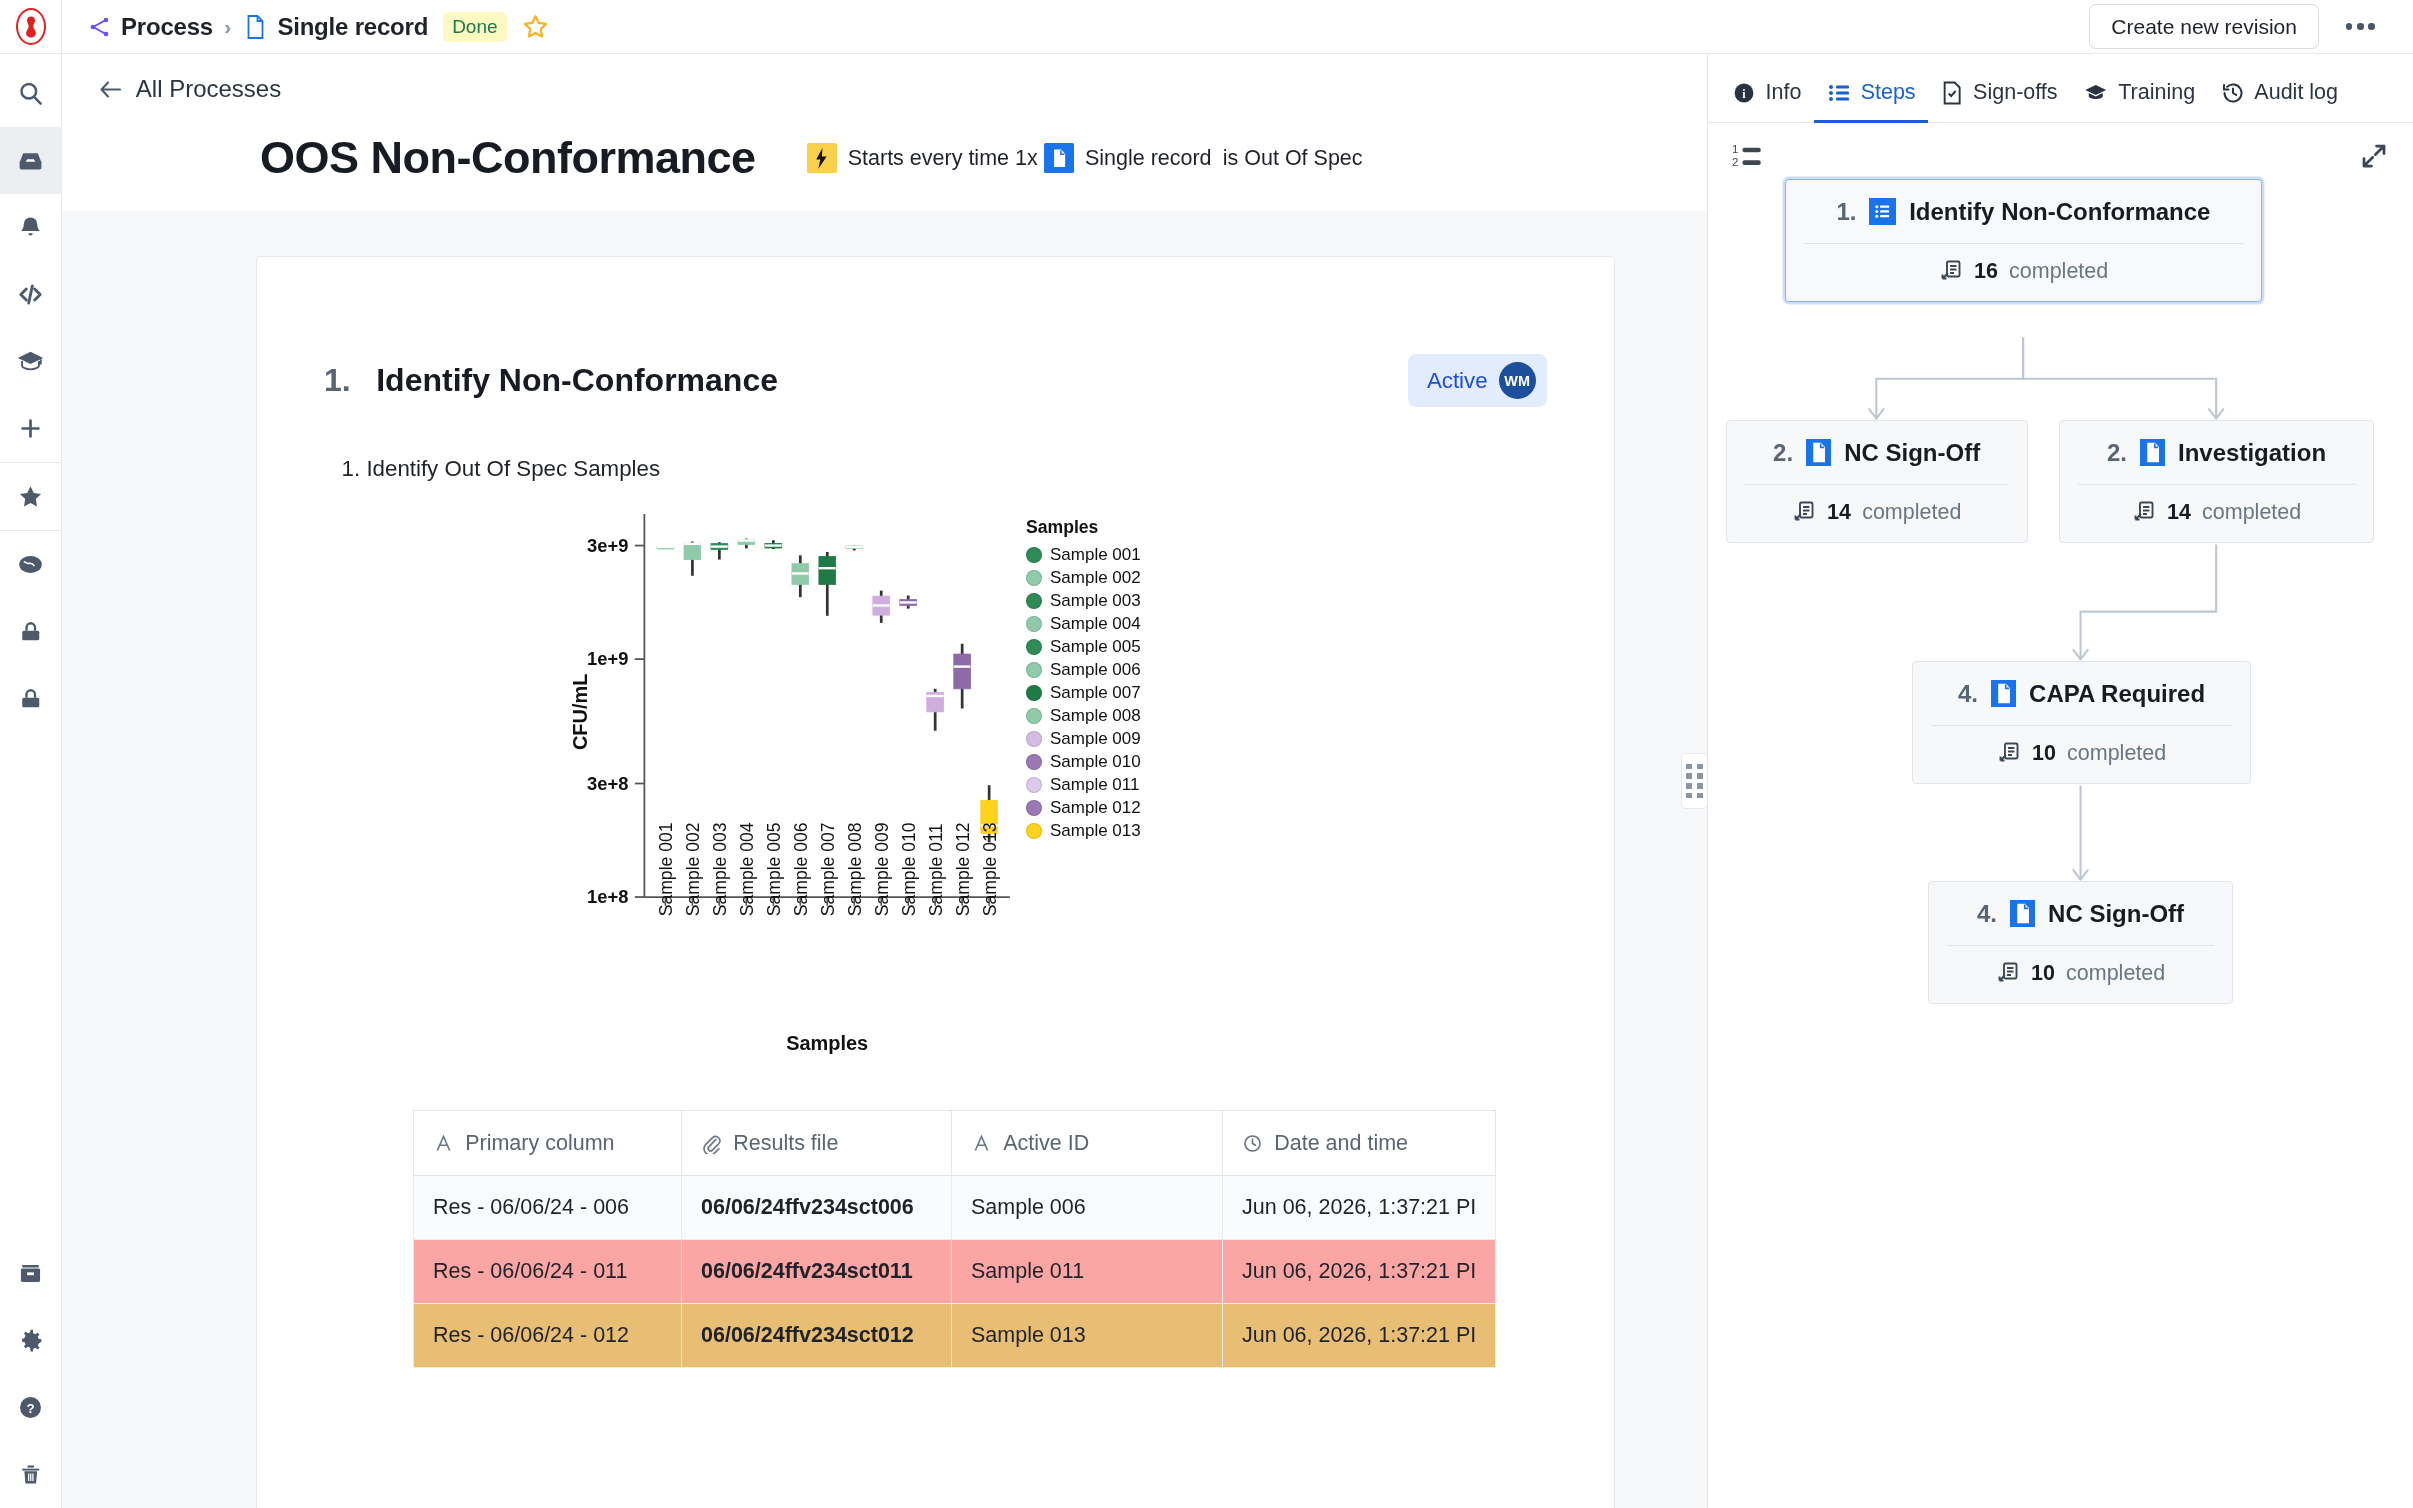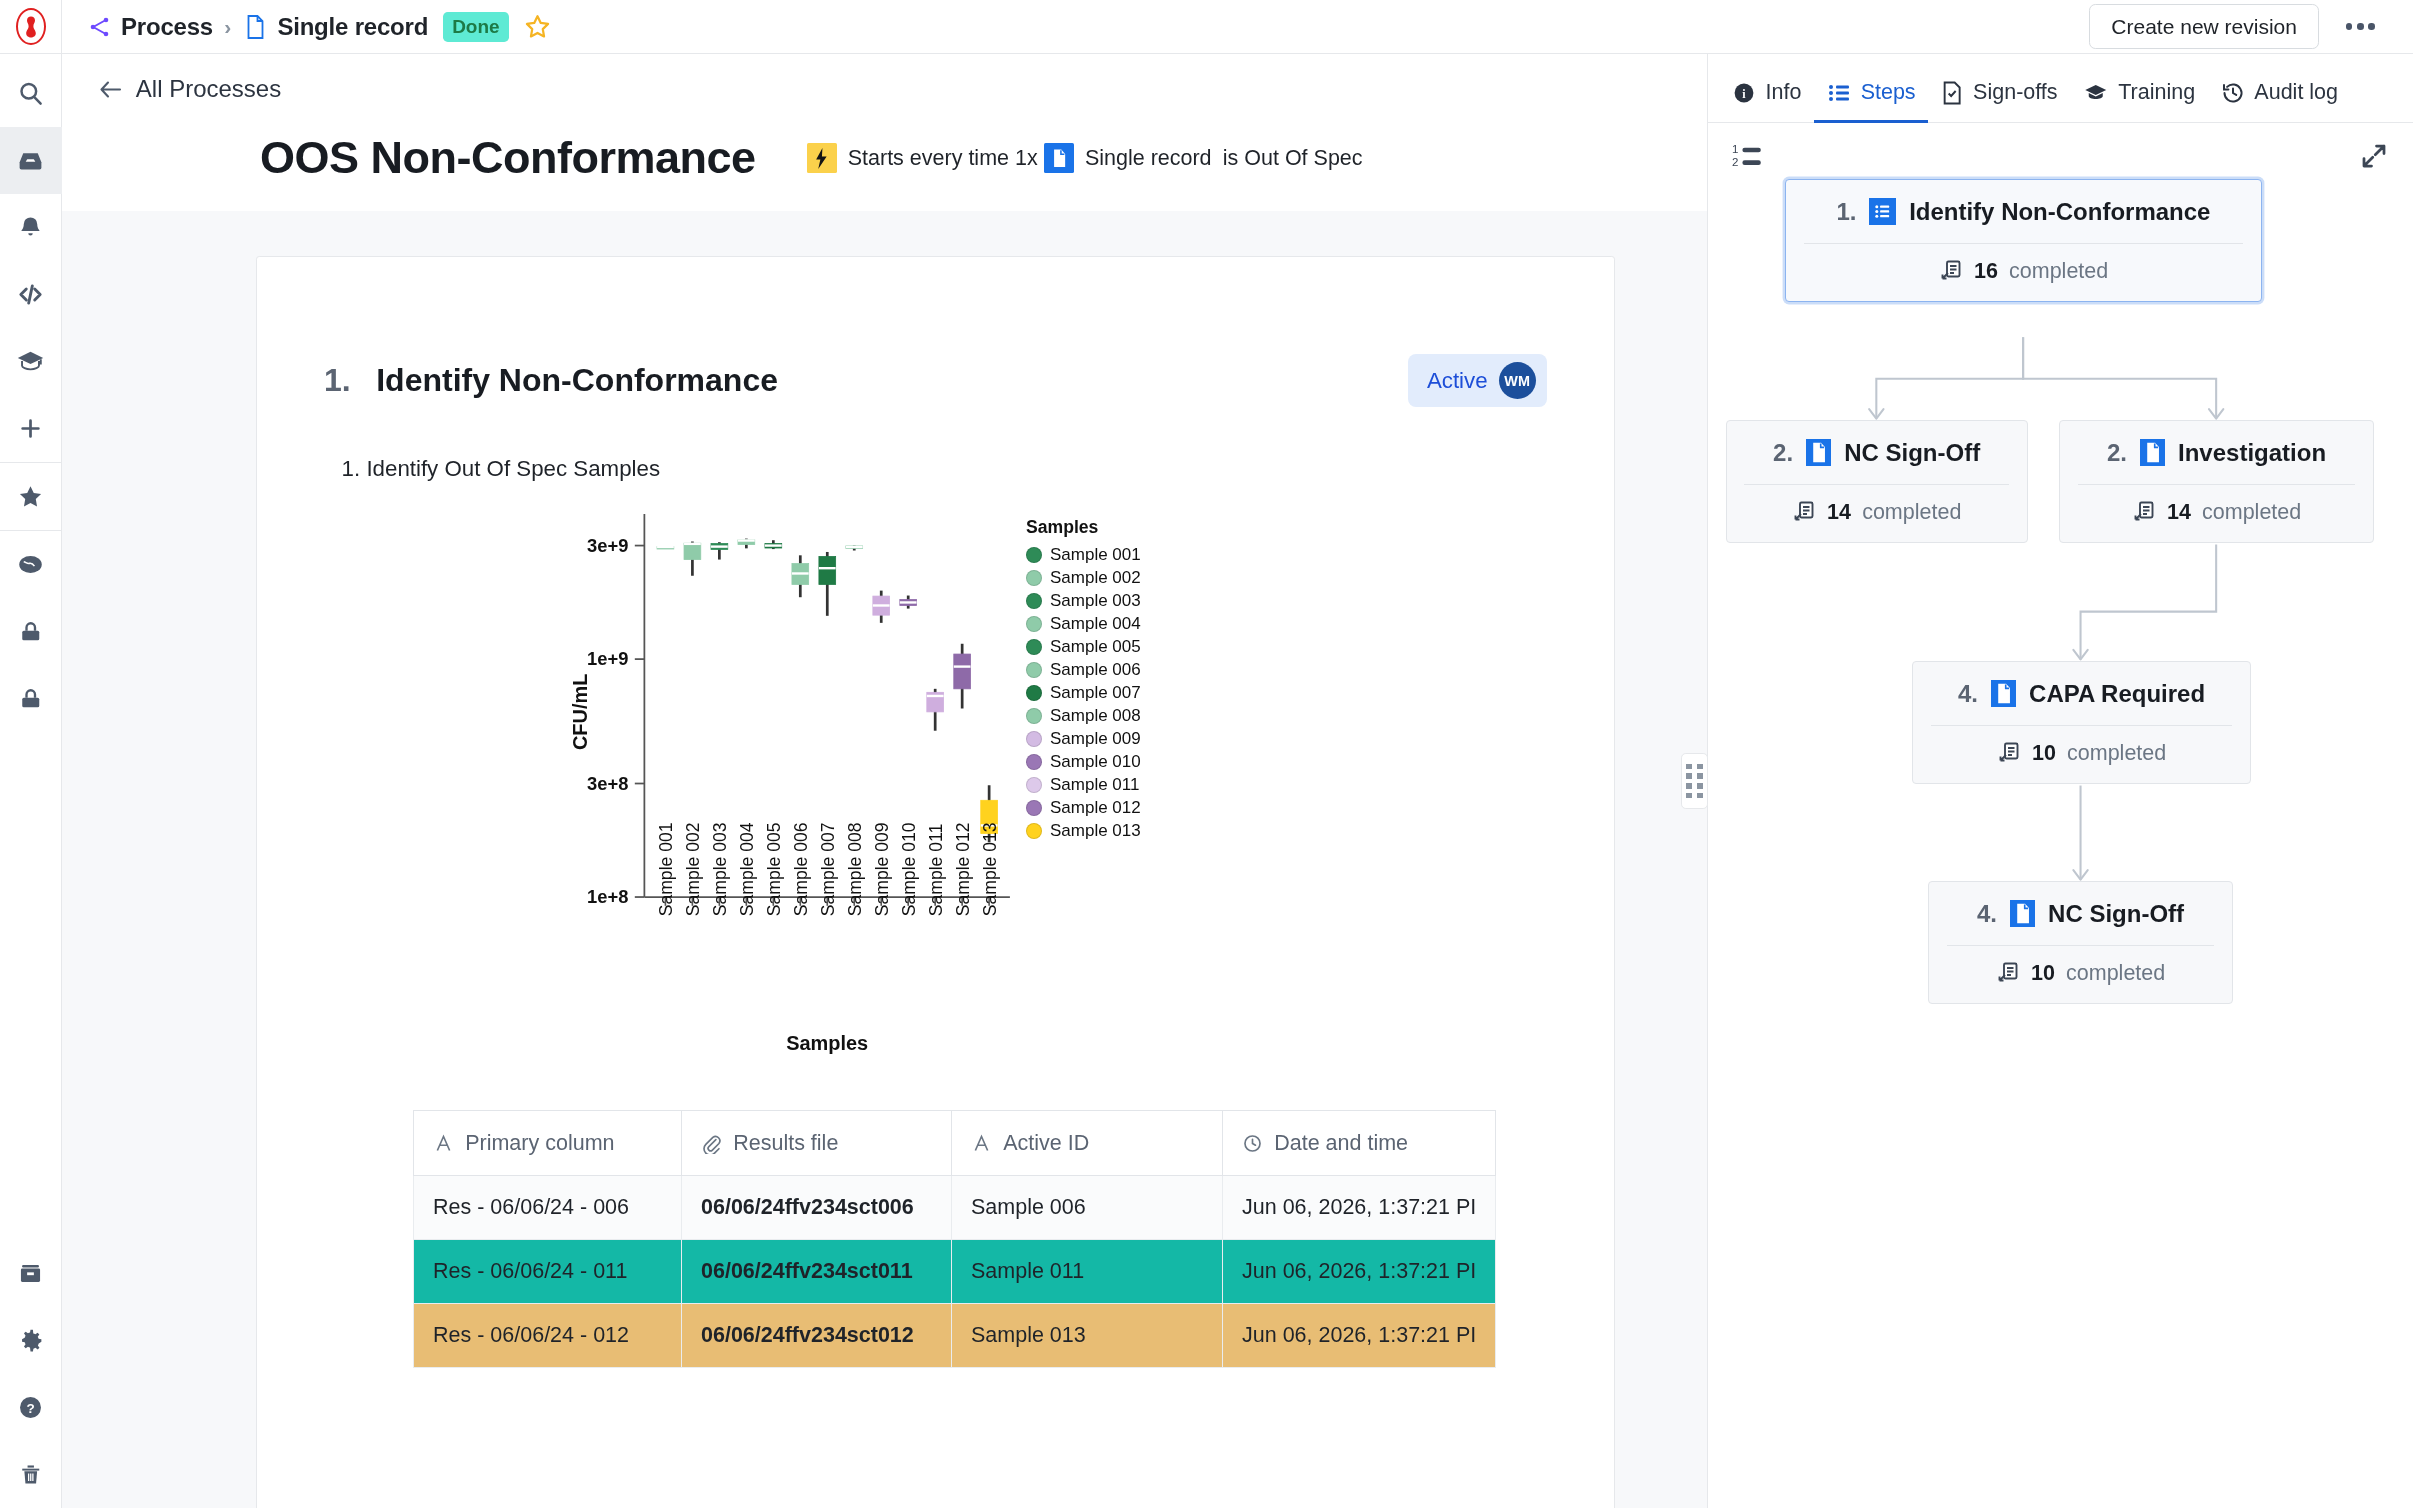--- a/index.html
+++ b/index.html
@@ -28,22 +28,22 @@
   .logo-mark {
     width: 30px; height: 37px; border-radius: 50%;
     border: 2.4px solid #e02020; display: flex; align-items: center; justify-content: center;
   }
   .logo-mark svg { display: block; }
   .breadcrumb { display: flex; align-items: center; gap: 0px; padding-left: 24px; }
   .bc-icon { width: 27px; height: 27px; display: flex; align-items: center; justify-content: center; margin-right: 8px; }
   .bc-text { font-size: 24px; font-weight: 700; color: #1f2329; letter-spacing: -0.2px; }
   .bc-sep { color: #8b95a1; font-size: 21px; margin: 0 11.2px; font-weight: 600; }
   .bc-badge {
-    margin-left: 14.4px; background: #5eead4; color: #1d7a46;
-    font-size: 19px; font-weight: 700; padding: 4px 9.6px; border-radius: 4.8px;
+    margin-left: 14.4px; background: #fef9c3; color: #1d7a46;
+    font-size: 19px; font-weight: 400; padding: 4px 9.6px; border-radius: 4.8px;
   }
   .star-btn { margin-left: 14.4px; display: flex; align-items: center; }
   .topbar-right { margin-left: auto; display: flex; align-items: center; padding-right: 22.3px; gap: 11px; }
   .btn-outline {
     border: 0.8px solid #d8dce0; background: #fff; color: #1f2329;
     font-size: 21px; padding: 9.6px 21px; border-radius: 6.4px;
     font-family: "Liberation Sans", sans-serif; cursor: pointer;
   }
   .kebab { padding: 8px 16px; display: flex; gap: 4.8px; align-items: center; cursor: pointer; }
   .kebab i { width: 6.4px; height: 6.4px; border-radius: 50%; background: #4a5568; display: block; }
@@ -120,21 +120,21 @@
   .dtable th {
     border: 0.8px solid #e2e5e9; background: #fff;
     font-weight: 400; font-size: 21.5px; color: #5b6472;
     text-align: left; padding: 17.6px 19px; height: 65px;
   }
   .dtable th .th-in { display: flex; align-items: center; gap: 11.2px; }
   .dtable td {
     border: 0.8px solid #e9ecef; font-size: 21.5px; color: #1f2329;
     padding: 16px 19px; height: 64px; background: #fafbfc; white-space: nowrap; overflow: hidden;
   }
-  .dtable tr.alt td { background: #14b8a6; }
+  .dtable tr.alt td { background: #fca5a5; }
   .dtable tr.hl td { background: #e8bd74; }
   .dtable td.bold { font-weight: 700; }
   .col1 { width: 268px; } .col2 { width: 270px; } .col3 { width: 271px; } .col4 { width: 271px; }
 
   
   .drag-handle {
     position: absolute; right: -0.8px; top: 50%; transform: translateY(-50%);
     width: 27px; height: 56px; background: #fff; border: 0.8px solid #e6e8eb;
     border-radius: 4.8px; display: flex; align-items: center; justify-content: center;
     cursor: col-resize; z-index: 20;

